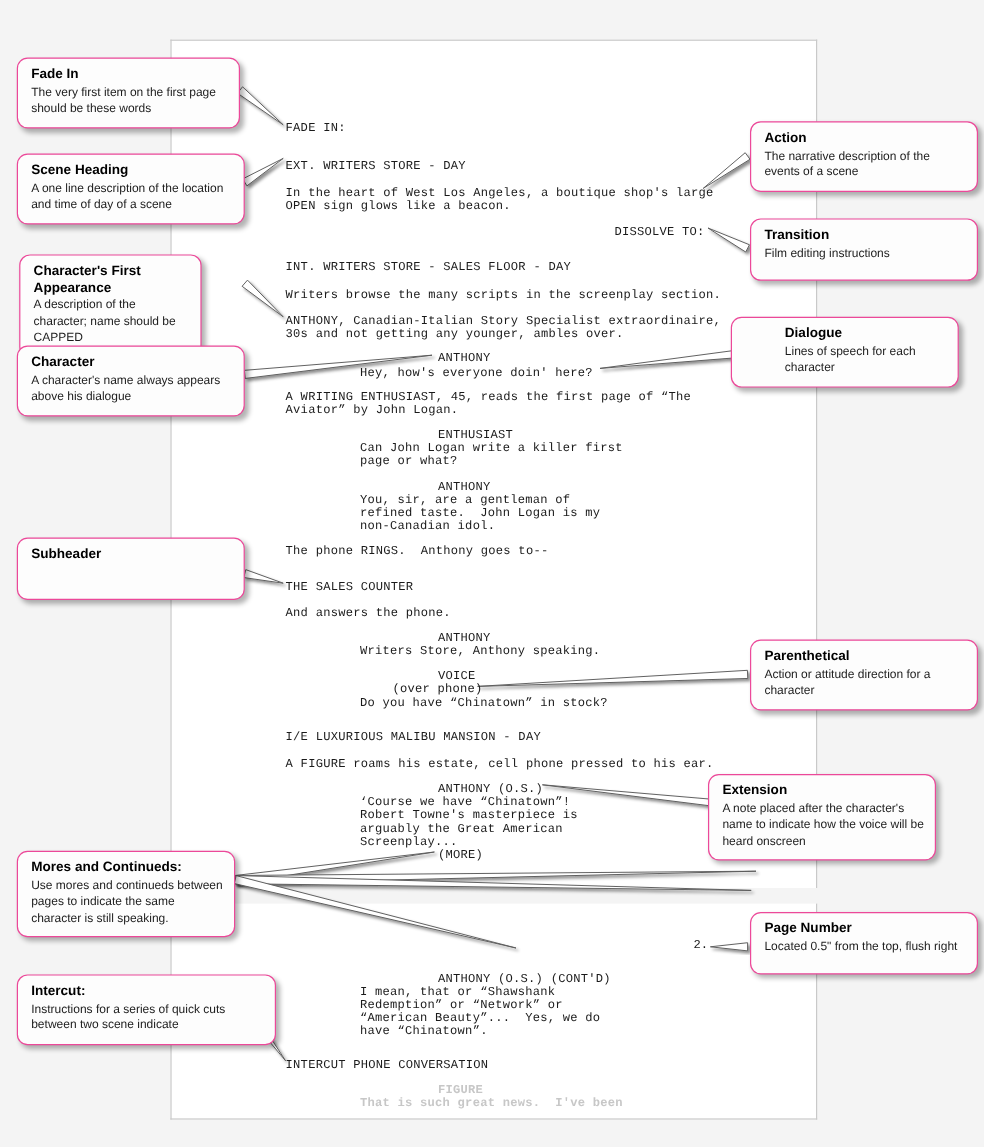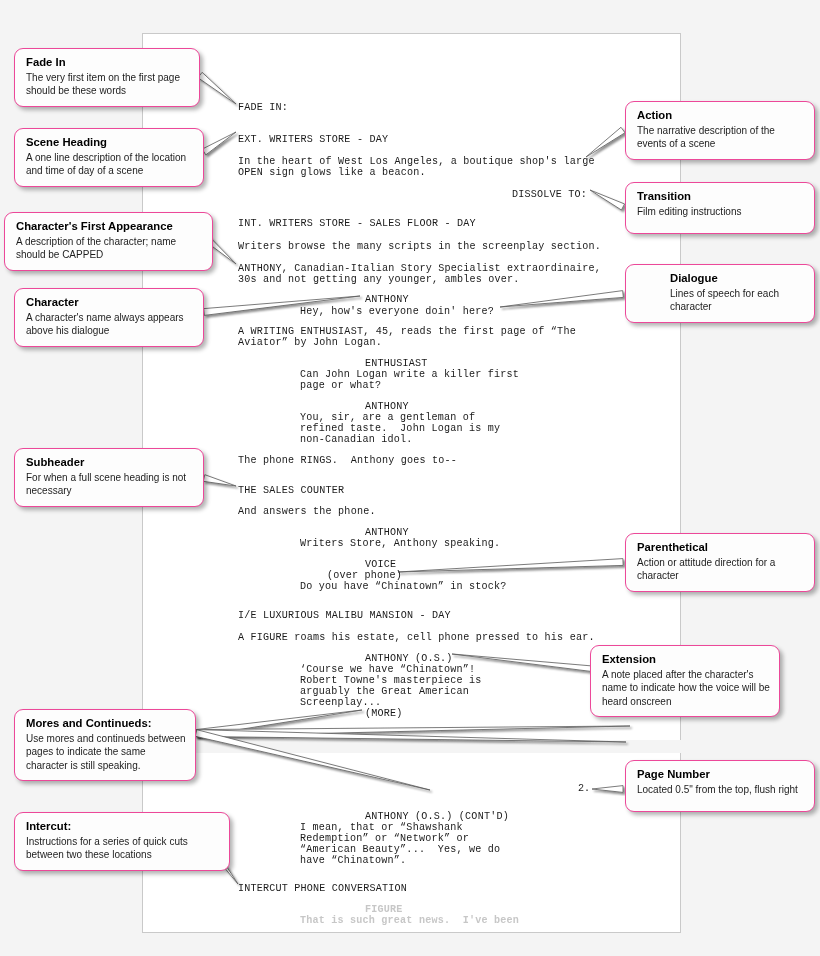--- a/index.html
+++ b/index.html
@@ -94,49 +94,48 @@
 
 <div id="callouts">
     <div class="callout" style="left: 14px; top: 48px; width: 186px; min-height: 50px;">
       <p class="ttl">Fade In</p>
       <p class="body">The very first item on the first page should be these words</p>
     </div>
     <div class="callout" style="left: 14px; top: 128px; width: 190px; min-height: 54px;">
       <p class="ttl">Scene Heading</p>
       <p class="body">A one line description of the location and time of day of a scene</p>
     </div>
-    <div class="callout" style="left: 4px; top: 212px; width: 209px; min-height: 54px;">
+    <div class="callout" style="left: 16px; top: 212px; width: 152px; min-height: 54px;">
       <p class="ttl">Character's First Appearance</p>
       <p class="body">A description of the character; name should be CAPPED</p>
     </div>
     <div class="callout" style="left: 14px; top: 288px; width: 190px; min-height: 52px;">
       <p class="ttl">Character</p>
       <p class="body">A character's name always appears above his dialogue</p>
     </div>
     <div class="callout" style="left: 14px; top: 448px; width: 190px; min-height: 52px;">
       <p class="ttl">Subheader</p>
-      <p class="body">For when a full scene heading is not necessary</p>
     </div>
     <div class="callout" style="left: 14px; top: 709px; width: 182px; min-height: 62px;">
       <p class="ttl">Mores and Continueds:</p>
       <p class="body">Use mores and continueds between pages to indicate the same character is still speaking.</p>
     </div>
     <div class="callout" style="left: 14px; top: 812px; width: 216px; min-height: 52px;">
       <p class="ttl">Intercut:</p>
-      <p class="body">Instructions for a series of quick cuts between two these locations</p>
+      <p class="body">Instructions for a series of quick cuts between two scene indicate</p>
     </div>
     <div class="callout" style="left: 625px; top: 101px; width: 190px; min-height: 54px;">
       <p class="ttl">Action</p>
       <p class="body">The narrative description of the events of a scene</p>
     </div>
     <div class="callout" style="left: 625px; top: 182px; width: 190px; min-height: 52px;">
       <p class="ttl">Transition</p>
       <p class="body">Film editing instructions</p>
     </div>
-    <div class="callout" style="left: 625px; top: 264px; width: 190px; min-height: 52px; padding-left: 44px;">
+    <div class="callout" style="left: 609px; top: 264px; width: 190px; min-height: 52px; padding-left: 44px;">
       <p class="ttl">Dialogue</p>
       <p class="body">Lines of speech for each character</p>
     </div>
     <div class="callout" style="left: 625px; top: 533px; width: 190px; min-height: 52px;">
       <p class="ttl">Parenthetical</p>
       <p class="body">Action or attitude direction for a character</p>
     </div>
     <div class="callout" style="left: 590px; top: 645px; width: 190px; min-height: 62px;">
       <p class="ttl">Extension</p>
       <p class="body">A note placed after the character's name to indicate how the voice will be heard onscreen</p>

